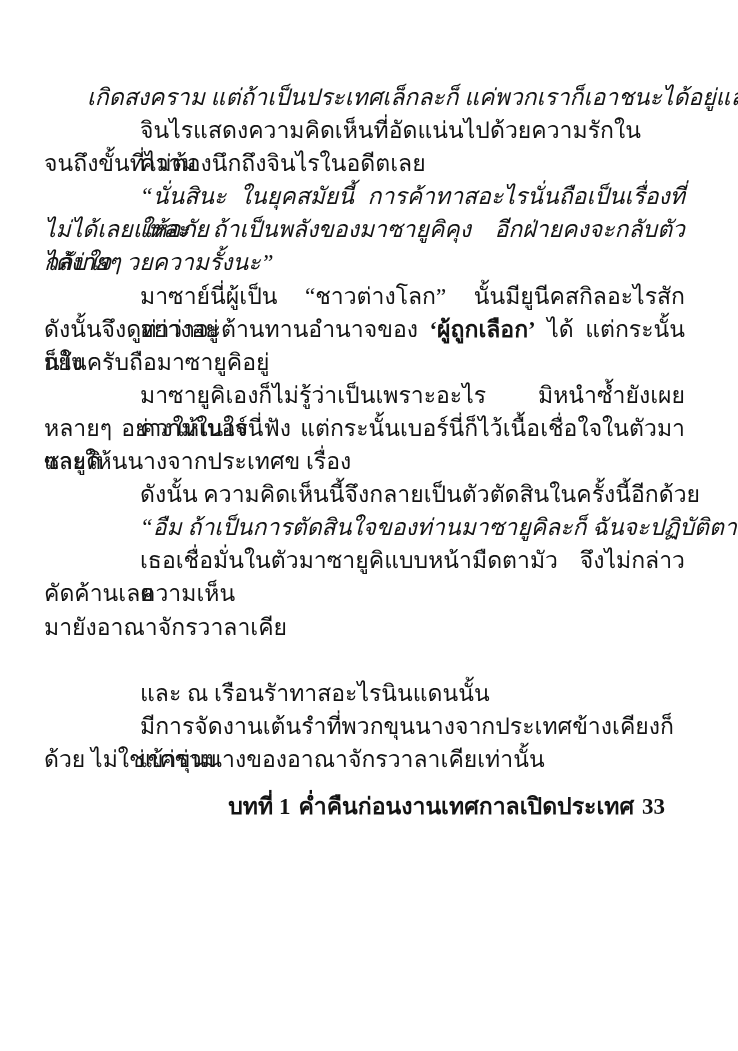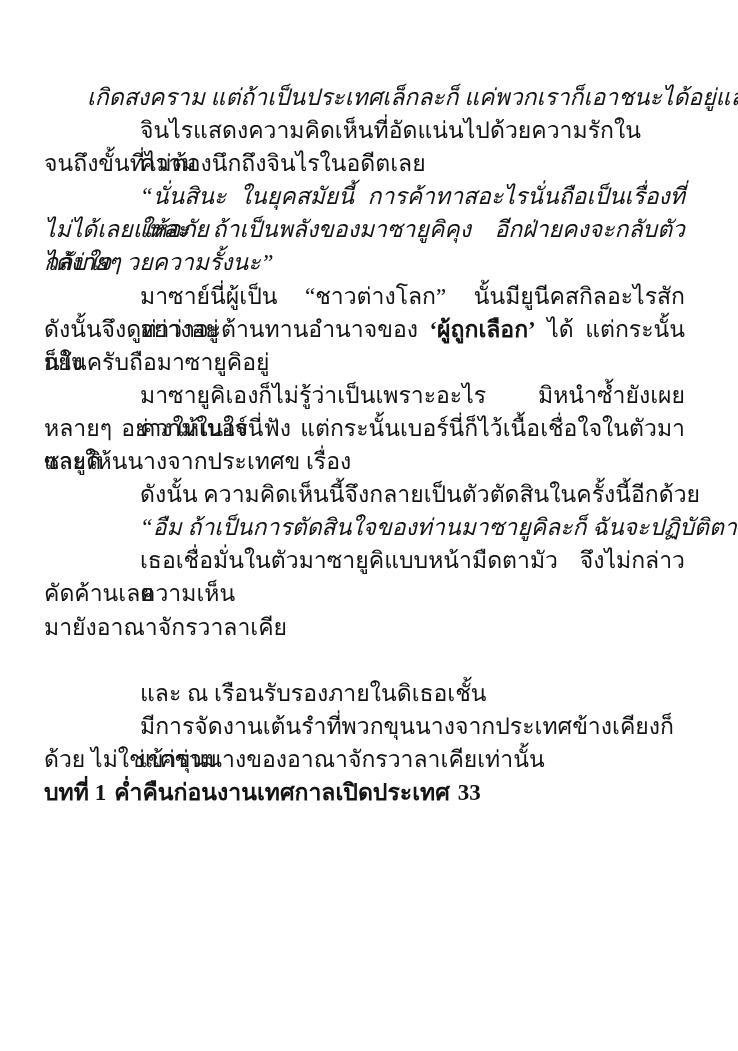--- a/index.html
+++ b/index.html
@@ -35,25 +35,26 @@
   .line.cont { padding-left: 43px; }
   .line.it { font-style: italic; }
   .line.just {
     white-space: normal;
     text-align: justify;
     text-align-last: justify;
   }
   .line .bold { font-weight: bold; }
   .blankline { height: 33.1px; }
   .footer {
+    margin-top: 14px;
     padding-right: 20px;
     font-size: 23px;
     line-height: 33.1px;
     font-weight: bold;
-    text-align: left;
+    text-align: right;
     white-space: nowrap;
   }
   .footer .sp { display: inline-block; width: 8px; }
 </style>
 </head>
 <body>
 
 <div class="page">
   <div class="textblock" id="textblock">
       <div class="line it cont">เกิดสงคราม แต่ถ้าเป็นประเทศเล็กละก็ แค่พวกเราก็เอาชนะได้อยู่แล้วน่า!!”</div>
@@ -67,20 +68,20 @@
       <div class="line">นในครับถือมาซายูคิอยู่</div>
       <div class="line ind just">มาซายูคิเองก็ไม่รู้ว่าเป็นเพราะอะไร มิหนำซ้ำยังเผยความในใจ</div>
       <div class="line just">หลายๆ อย่างให้เบอร์นี่ฟัง แต่กระนั้นเบอร์นี่ก็ไว้เนื้อเชื่อใจในตัวมาซายูคิ</div>
       <div class="line">และให้นนางจากประเทศข เรื่อง</div>
       <div class="line ind">ดังนั้น ความคิดเห็นนี้จึงกลายเป็นตัวตัดสินในครั้งนี้อีกด้วย</div>
       <div class="line it ind">“อืม ถ้าเป็นการตัดสินใจของท่านมาซายูคิละก็ ฉันจะปฏิบัติตาม”</div>
       <div class="line ind just">เธอเชื่อมั่นในตัวมาซายูคิแบบหน้ามืดตามัว จึงไม่กล่าวความเห็น</div>
       <div class="line">คัดค้านเลย</div>
       <div class="line">มายังอาณาจักรวาลาเคีย</div>
       <div class="blankline"></div>
-      <div class="line ind">และ ณ เรือนรับรองภายในดิเธอเชั้น</div>
+      <div class="line ind">และ ณ เรือนรัาทาสอะไรนินแดนนั้น</div>
       <div class="line ind just">มีการจัดงานเต้นรำที่พวกขุนนางจากประเทศข้างเคียงก็เข้าร่วม</div>
       <div class="line">ด้วย ไม่ใช่แค่ขุนนางของอาณาจักรวาลาเคียเท่านั้น</div>
     </div>
   <div class="footer">
     <span>บทที่ 1</span><span class="sp"></span><span>ค่ำคืนก่อนงานเทศกาลเปิดประเทศ</span><span class="sp"></span><span>33</span>
   </div>
 </div>
 
 </body></html>

